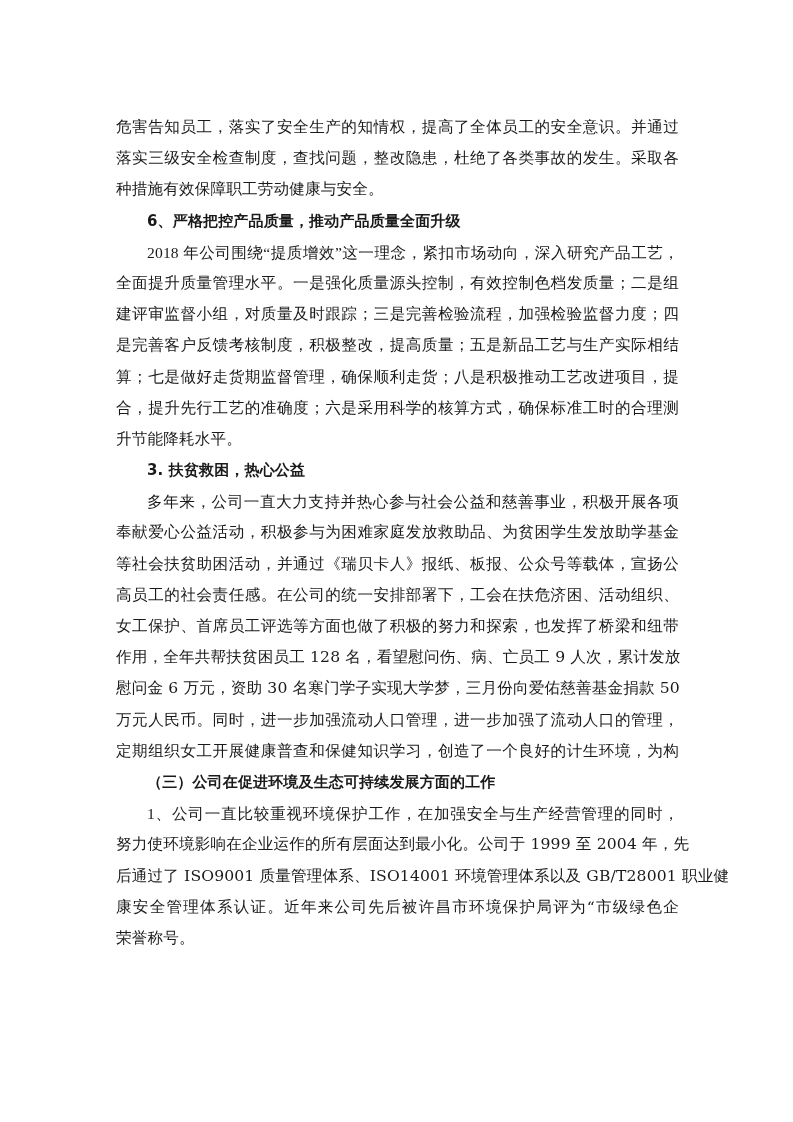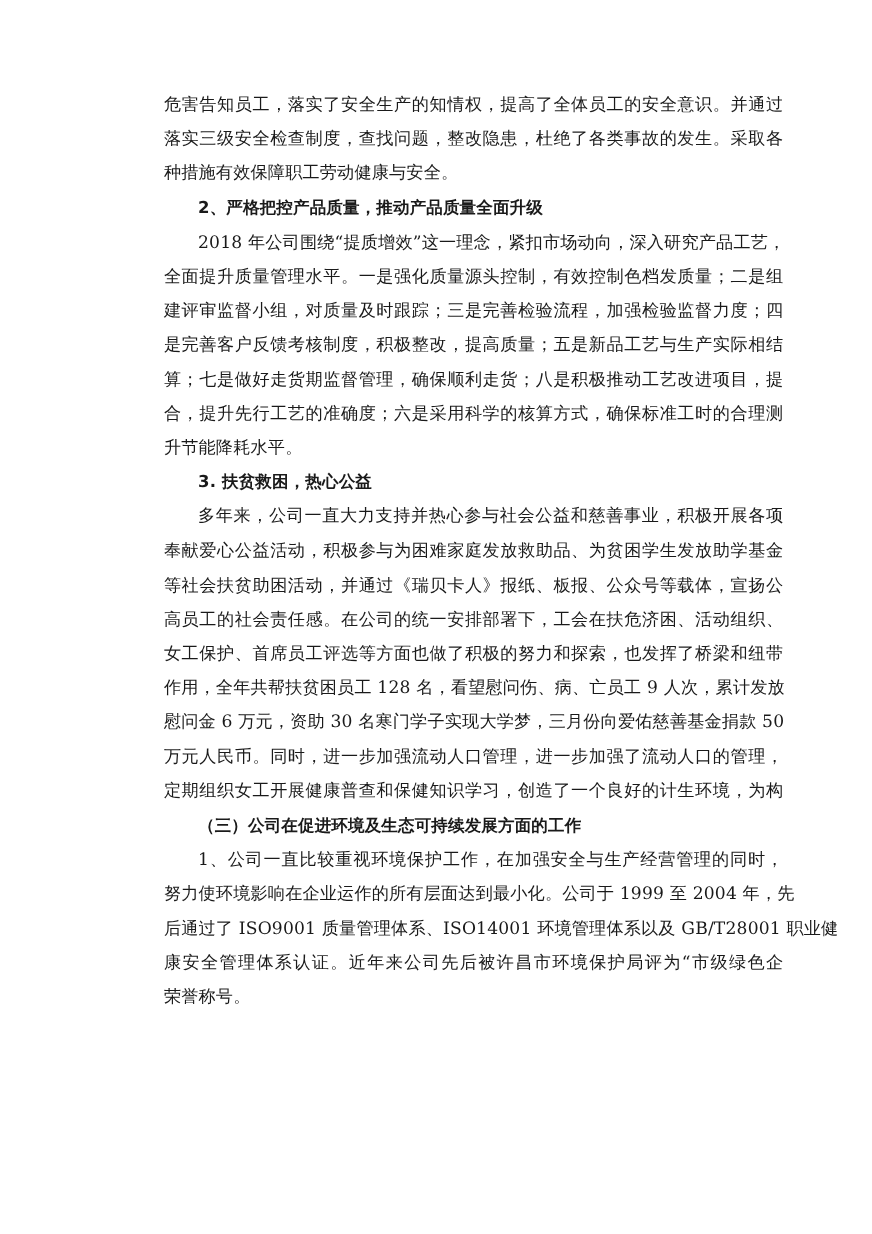--- a/index.html
+++ b/index.html
@@ -1,34 +1,34 @@
 <!DOCTYPE html>
 <html><head>
 <meta charset="utf-8">
 <style>
   html, body { margin:0; padding:0; background:#ffffff; }
   body { width:793px; height:1122px; position:relative; overflow:hidden;
          font-family:"DejaVu Serif","Liberation Serif",serif; color:#1a1a1a; }
-  .page { position:absolute; left:116px; top:80px; width:563px;margin-left:33px; }
+  .page { position:absolute; left:116px; top:112px; width:563px; }
   .line { height:31.2px; line-height:31.2px; font-size:15.6px; white-space:nowrap;
           letter-spacing:0.15px; text-align:justify; text-align-last:justify; }
   .line.last { text-align-last:left; }
-  .indent { padding-left:31px; }
+  .indent { padding-left:31px;font-family:Liberation Serif, serif; }
   .heading { font-family:"DejaVu Sans","Liberation Sans",sans-serif; font-weight:bold; font-size:15px; text-align-last:left; }
 </style>
 </head>
 <body>
 
 <div class="page">
 
   <div class="line">危害告知员工，落实了安全生产的知情权，提高了全体员工的安全意识。并通过</div>
   <div class="line">落实三级安全检查制度，查找问题，整改隐患，杜绝了各类事故的发生。采取各</div>
   <div class="line last">种措施有效保障职工劳动健康与安全。</div>
 
-  <div class="line heading indent">2、严格把控产品质量，推动产品质量全面升级</div>
+  <div class="line heading indent">6、严格把控产品质量，推动产品质量全面升级</div>
 
   <div class="line indent">2018 年公司围绕“提质增效”这一理念，紧扣市场动向，深入研究产品工艺，</div>
   <div class="line">全面提升质量管理水平。一是强化质量源头控制，有效控制色档发质量；二是组</div>
   <div class="line">建评审监督小组，对质量及时跟踪；三是完善检验流程，加强检验监督力度；四</div>
   <div class="line">是完善客户反馈考核制度，积极整改，提高质量；五是新品工艺与生产实际相结</div>
   <div class="line">算；七是做好走货期监督管理，确保顺利走货；八是积极推动工艺改进项目，提</div>
   <div class="line">合，提升先行工艺的准确度；六是采用科学的核算方式，确保标准工时的合理测</div>
   <div class="line last">升节能降耗水平。</div>
 
   <div class="line heading indent">3. 扶贫救困，热心公益</div>

